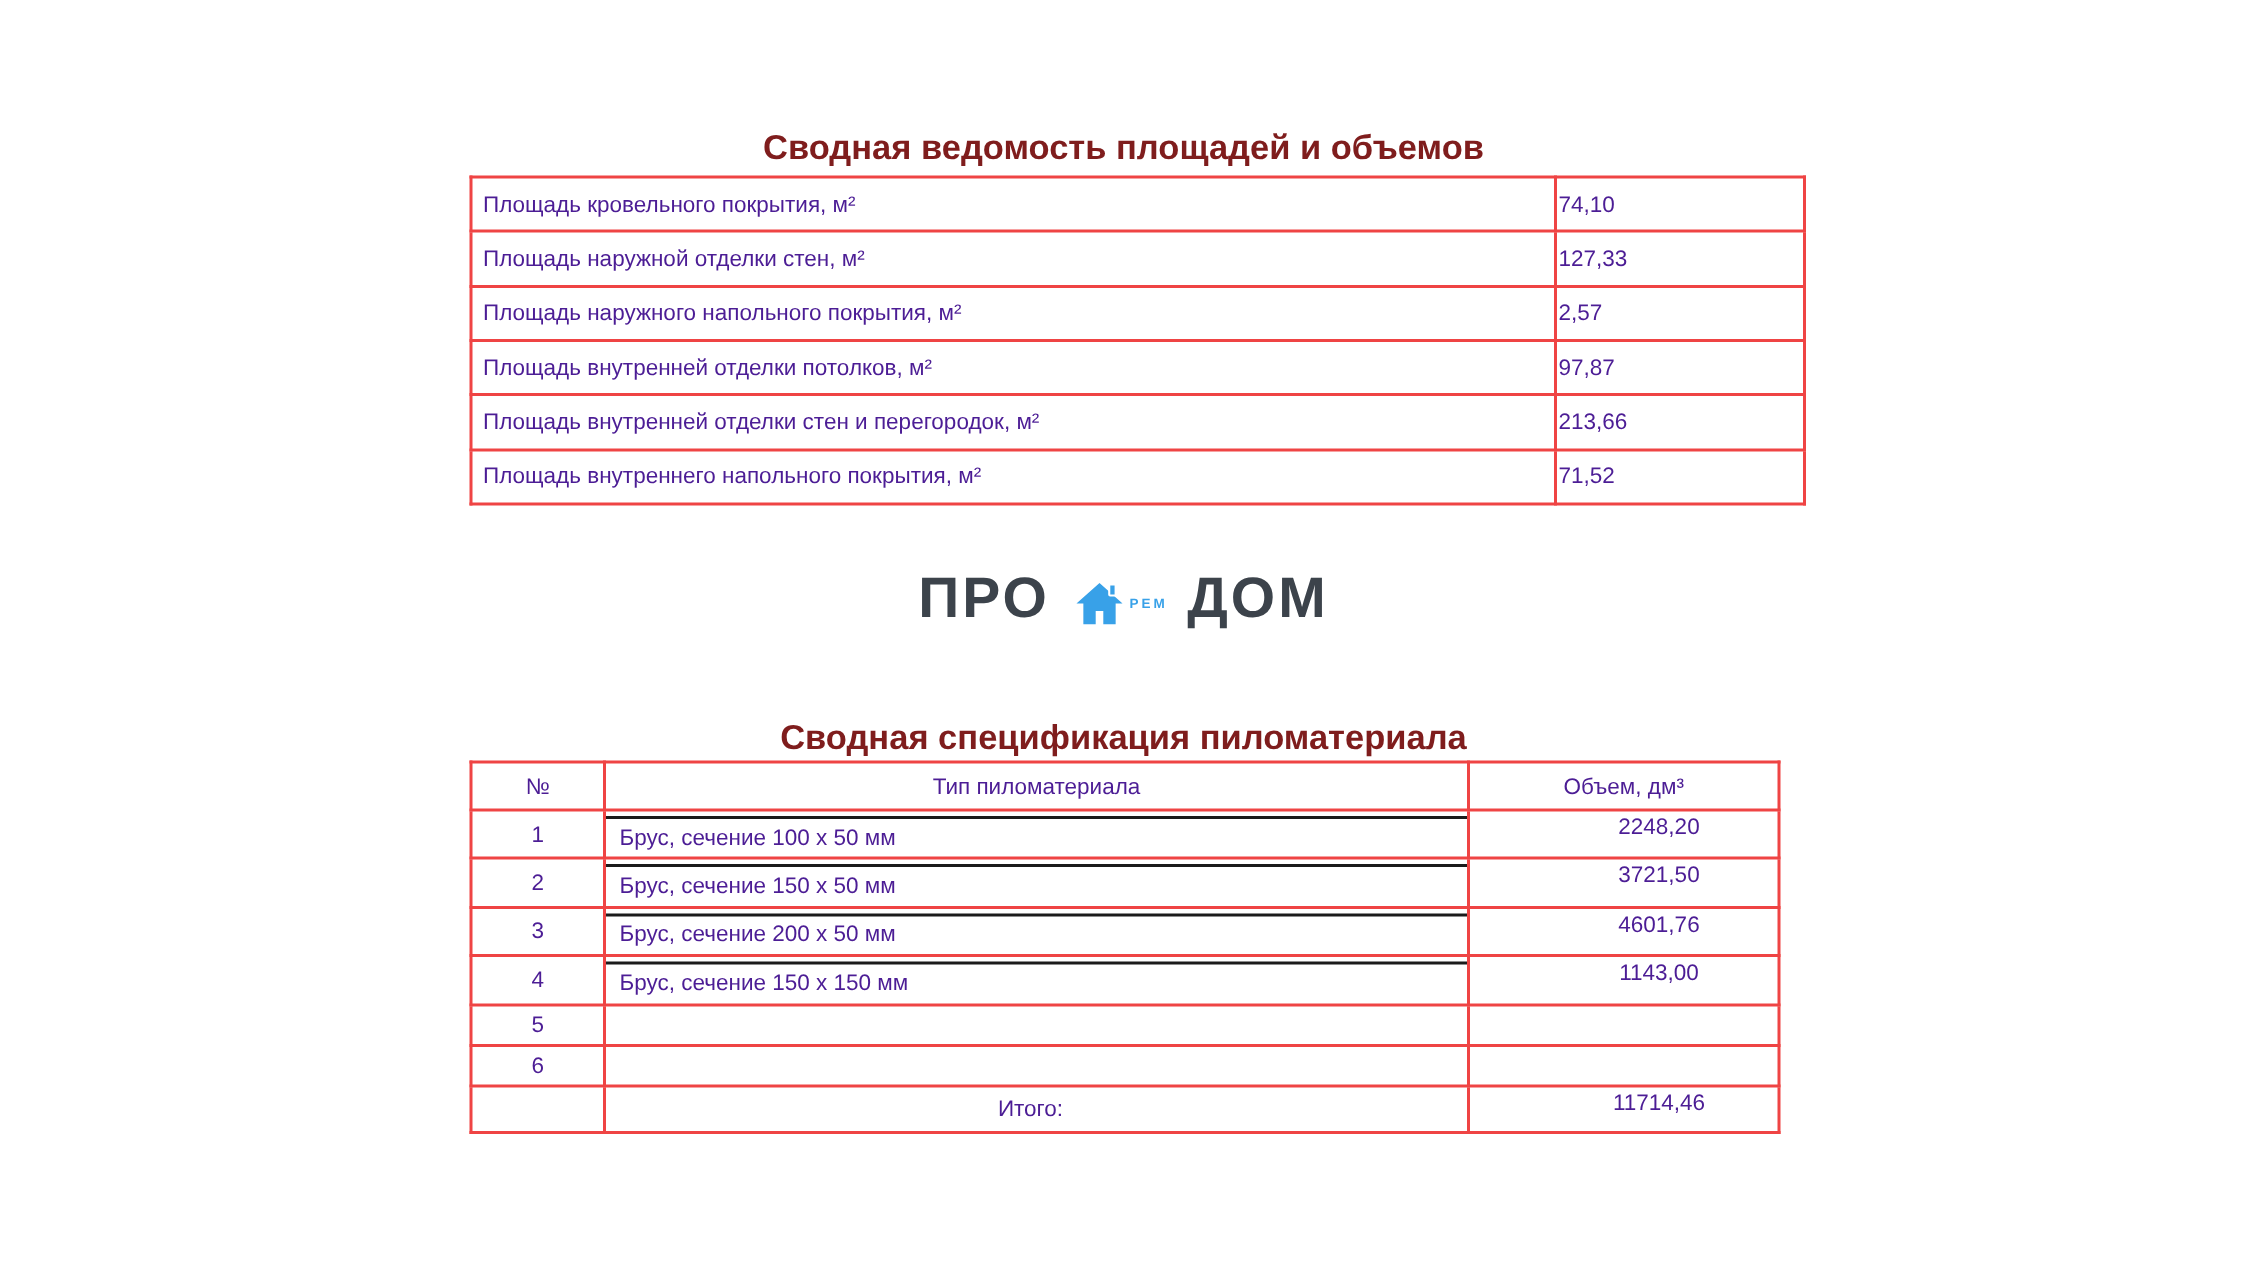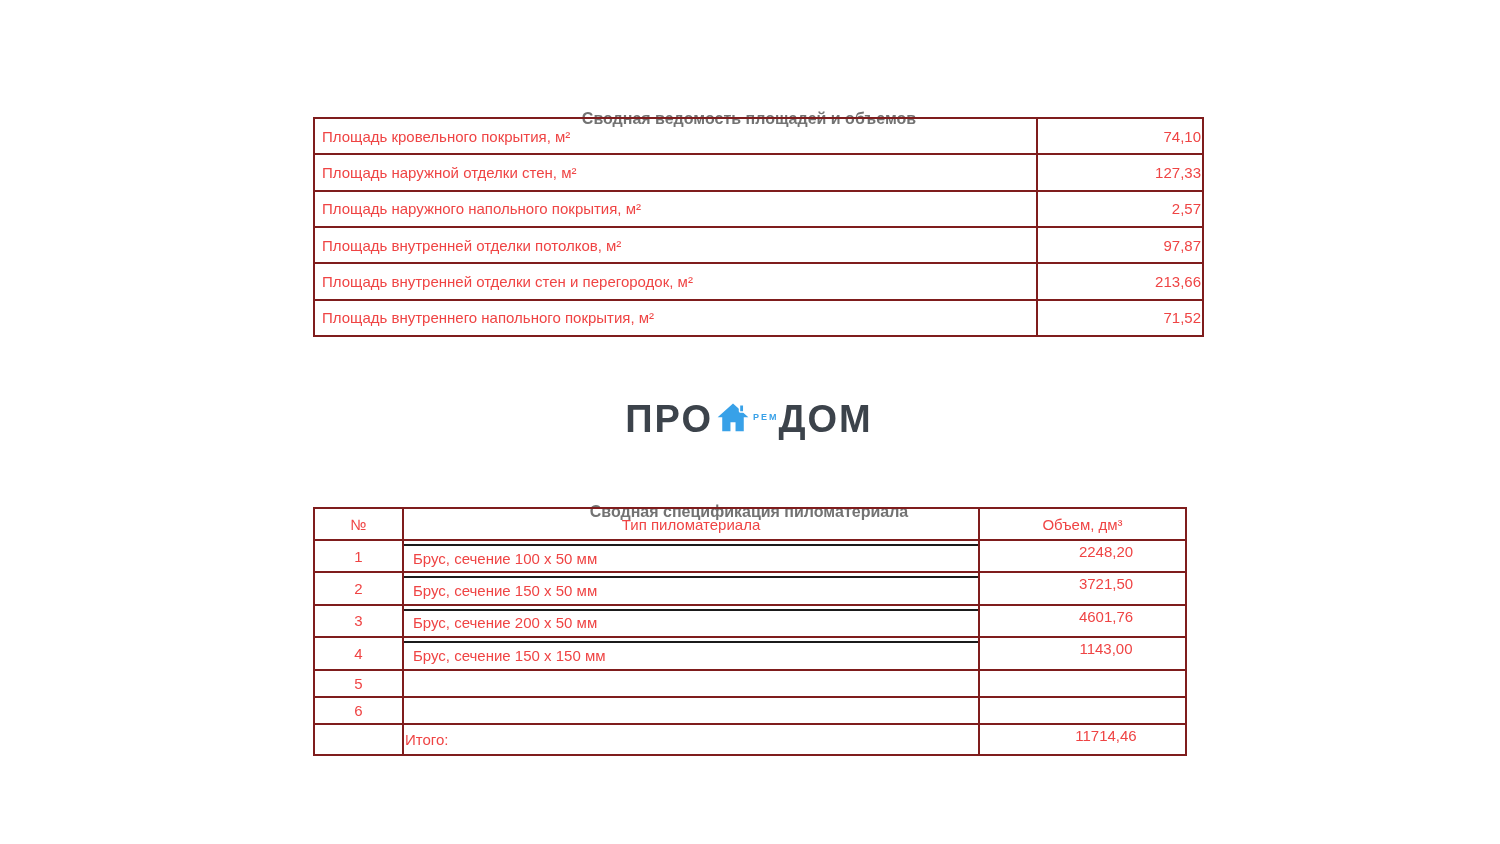--- a/index.html
+++ b/index.html
@@ -2,47 +2,47 @@
 <html><head>
 <meta charset="utf-8">
 <style>
   html,body{margin:0;padding:0;background:#ffffff;}
   .page{
     position:relative;width:1500px;height:844px;background:#ffffff;
     font-family:"Liberation Sans",sans-serif;color:#1a1a1a;overflow:hidden;
   }
   .block{position:absolute;left:313px;width:872px;}
   .doc-title{
-    font-weight:bold;font-size:16px;line-height:26px;text-align:center;color:#737373;margin-top:21px;
+    font-weight:bold;font-size:23px;line-height:26px;text-align:center;color:#7f1d1d;
   }
   #title1{top:85px;}
   #table1-wrap{top:117px;}
-  #logo{top:396px;display:flex;justify-content:center;align-items:flex-start;}
+  #logo{top:376px;display:flex;justify-content:center;align-items:flex-end;gap:13px;}
   #title2{top:478px;}
   #table2-wrap{top:507px;}
 
   table{border-collapse:collapse;width:872px;table-layout:fixed;}
-  td,th{border:2px solid #7f1d1d;font-size:15px;color:#ef4444;overflow:hidden;white-space:nowrap;}
+  td,th{border:2px solid #ef4444;font-size:15px;color:#4c1d95;overflow:hidden;white-space:nowrap;}
 
   
   #table1{height:220px;}
   #table1 td.label{text-align:left;padding:0 4px 0 7px;width:710px;}
-  #table1 td.value{text-align:right;width:162px;}
+  #table1 td.value{text-align:left;width:162px;}
 
   
   #table2{height:249px;}
   #table2 th{font-weight:normal;height:28px;text-align:center;}
   .num-col{width:89px;}
   .type-col{width:576px;}
   .vol-col{width:207px;}
   #table2 td.num{text-align:center;}
   #table2 td.type{text-align:left;padding-left:9px;}
   #table2 td.type.low{padding-top:5px;}
   #table2 td.vtop{vertical-align:top;text-align:center;padding-top:1px;line-height:20px;padding-left:48px;}
-  #table2 td.total-label{text-align:left;padding-right:9px;}
+  #table2 td.total-label{text-align:center;padding-right:9px;}
   td.inset{position:relative;}
   td.inset::before{
     content:"";position:absolute;left:-2px;right:-2px;top:3px;
     border-top:2px solid #1b1b1b;
   }
 
   
   .brand-word{
     font-size:38px;font-weight:bold;letter-spacing:2px;color:#3c434b;line-height:46px;
   }

